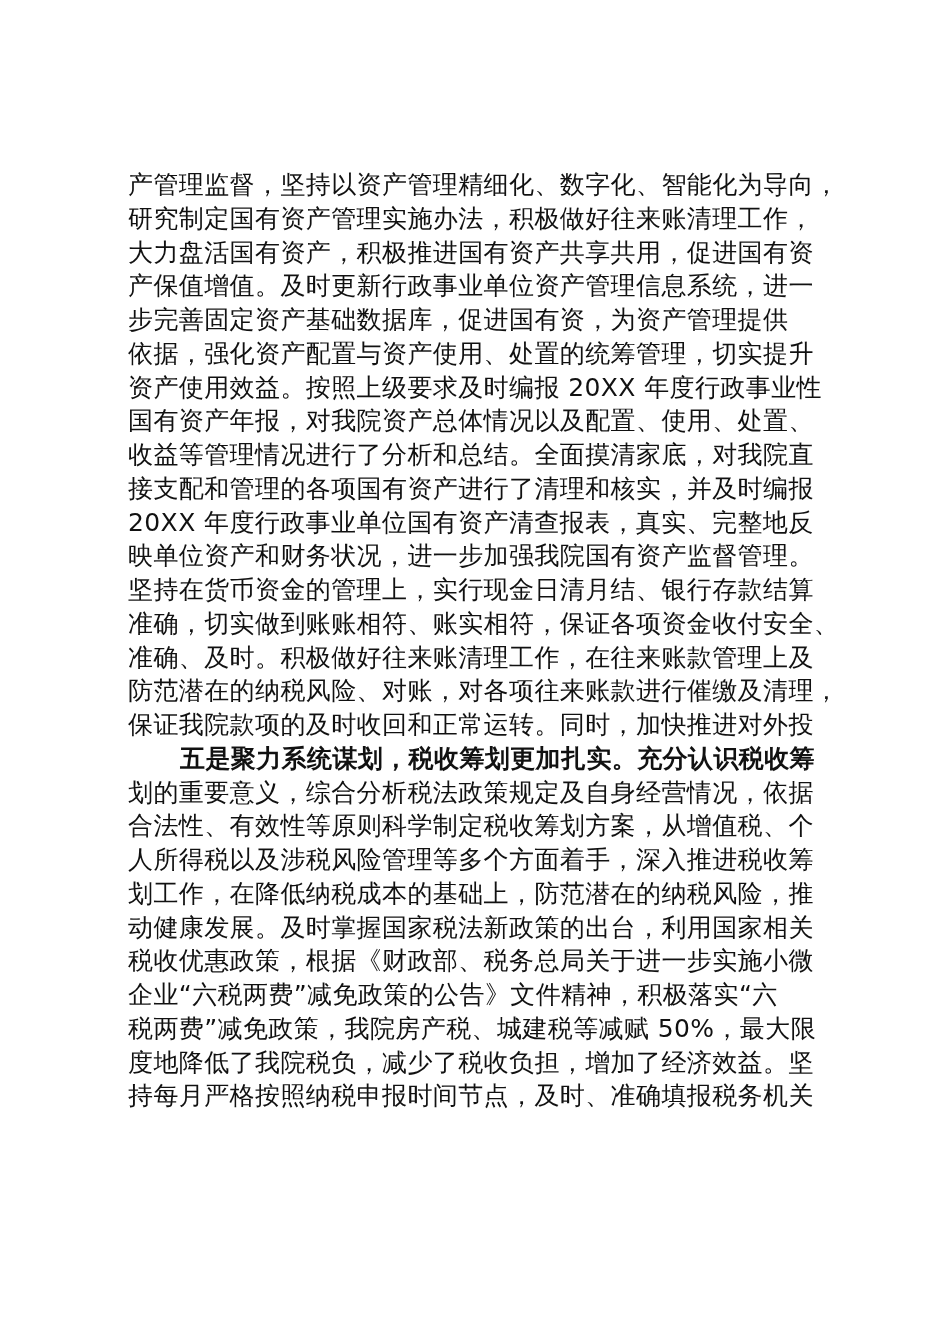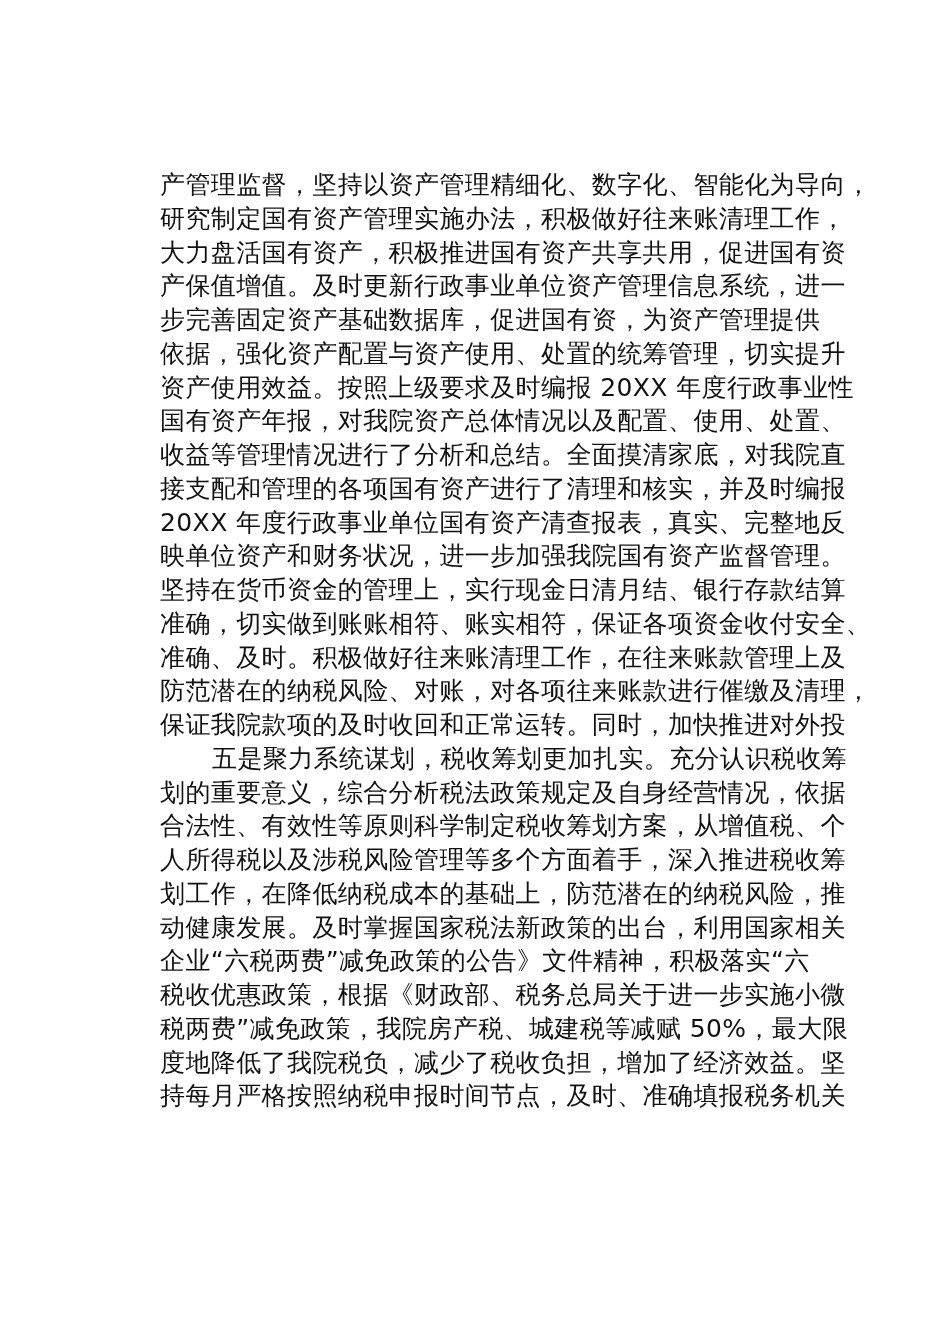--- a/index.html
+++ b/index.html
@@ -29,24 +29,24 @@
       font-family: "DejaVu Sans", "Liberation Sans", sans-serif;
       font-size: 25px;
       line-height: 33.76px;
       color: #111111;
       letter-spacing: 0.4px;
       white-space: nowrap;
     }
     .line {
       display: block;
       height: 33.76px;
-      margin-left: 32px;
     }
     .indent {
       padding-left: 52px;
+      font-weight: bold;
     }
   </style>
 </head>
 <body>
 
 <div class="page">
   <div class="text-block">
 
     <div>
       <span class="line">产管理监督，坚持以资产管理精细化、数字化、智能化为导向，</span>
@@ -68,20 +68,20 @@
       <span class="line">保证我院款项的及时收回和正常运转。同时，加快推进对外投</span>
     </div>
 
     <div>
       <span class="line indent">五是聚力系统谋划，税收筹划更加扎实。充分认识税收筹</span>
       <span class="line">划的重要意义，综合分析税法政策规定及自身经营情况，依据</span>
       <span class="line">合法性、有效性等原则科学制定税收筹划方案，从增值税、个</span>
       <span class="line">人所得税以及涉税风险管理等多个方面着手，深入推进税收筹</span>
       <span class="line">划工作，在降低纳税成本的基础上，防范潜在的纳税风险，推</span>
       <span class="line">动健康发展。及时掌握国家税法新政策的出台，利用国家相关</span>
+      <span class="line">税收优惠政策，根据《财政部、税务总局关于进一步实施小微</span>
       <span class="line">企业“六税两费”减免政策的公告》文件精神，积极落实“六</span>
-      <span class="line">税收优惠政策，根据《财政部、税务总局关于进一步实施小微</span>
       <span class="line">税两费”减免政策，我院房产税、城建税等减赋 50%，最大限</span>
       <span class="line">度地降低了我院税负，减少了税收负担，增加了经济效益。坚</span>
       <span class="line">持每月严格按照纳税申报时间节点，及时、准确填报税务机关</span>
     </div>
   </div>
 </div>
 
 </body></html>

